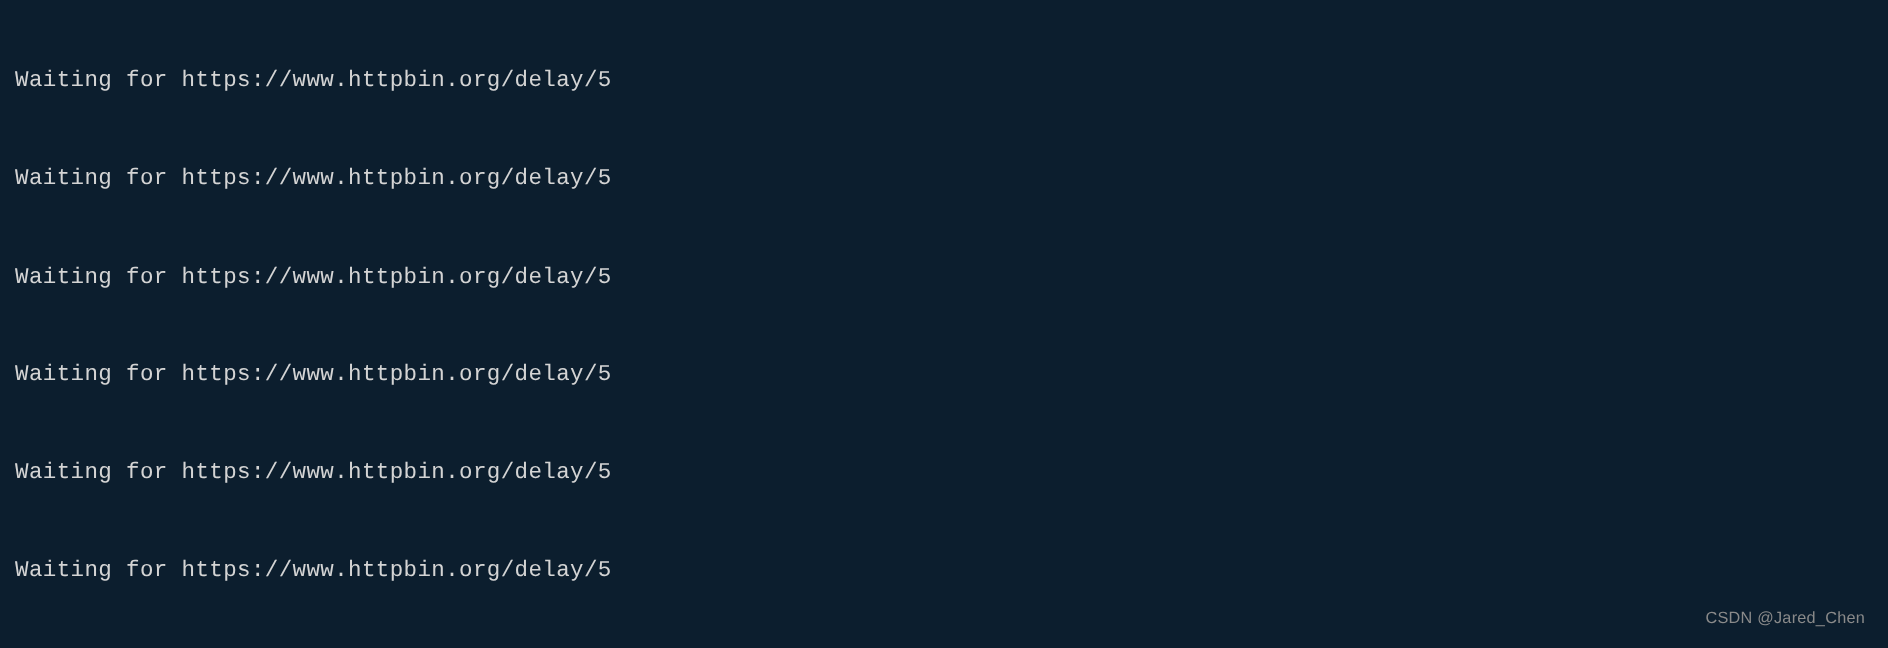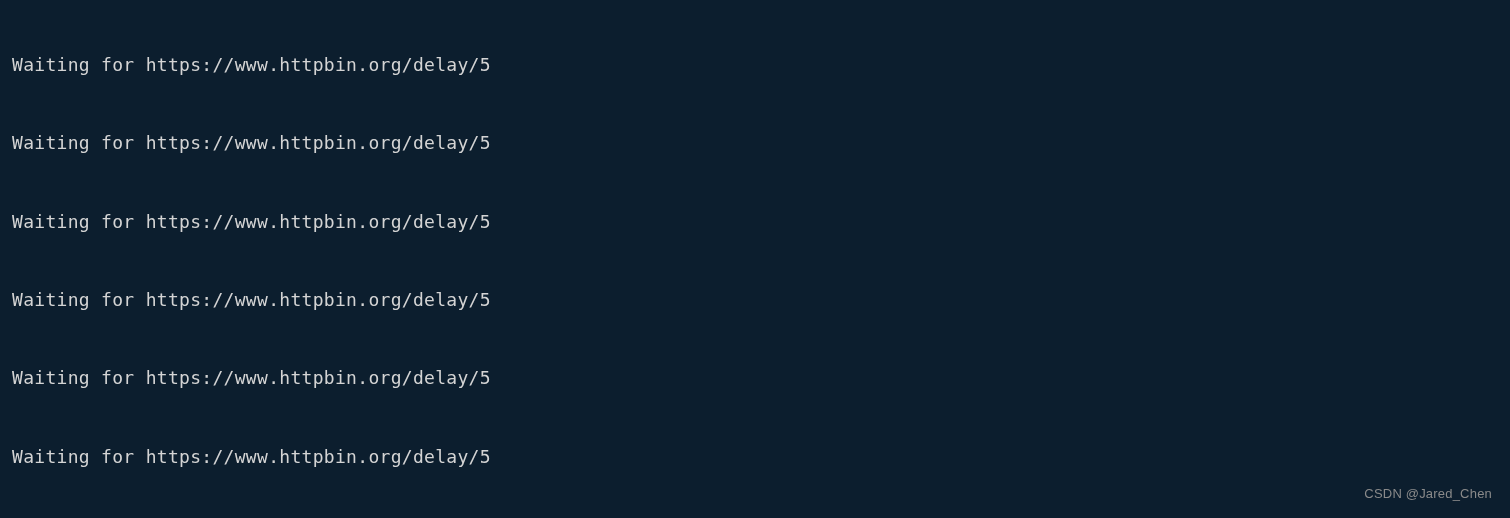--- a/index.html
+++ b/index.html
@@ -18,20 +18,21 @@
       overflow: hidden;
       position: relative;
       padding: 0 12px;
       letter-spacing: 0.3px;
     }
     .terminal-output {
       white-space: pre;
     }
     .line {
       display: block;
+      font-family: Liberation Mono, monospace;
     }
     .watermark {
       position: absolute;
       bottom: 14px;
       right: 18px;
       font-size: 13px;
       color: #8a8a8a;
       font-family: -apple-system, BlinkMacSystemFont, 'Segoe UI', sans-serif;
       letter-spacing: 0.2px;
       text-align: center;

